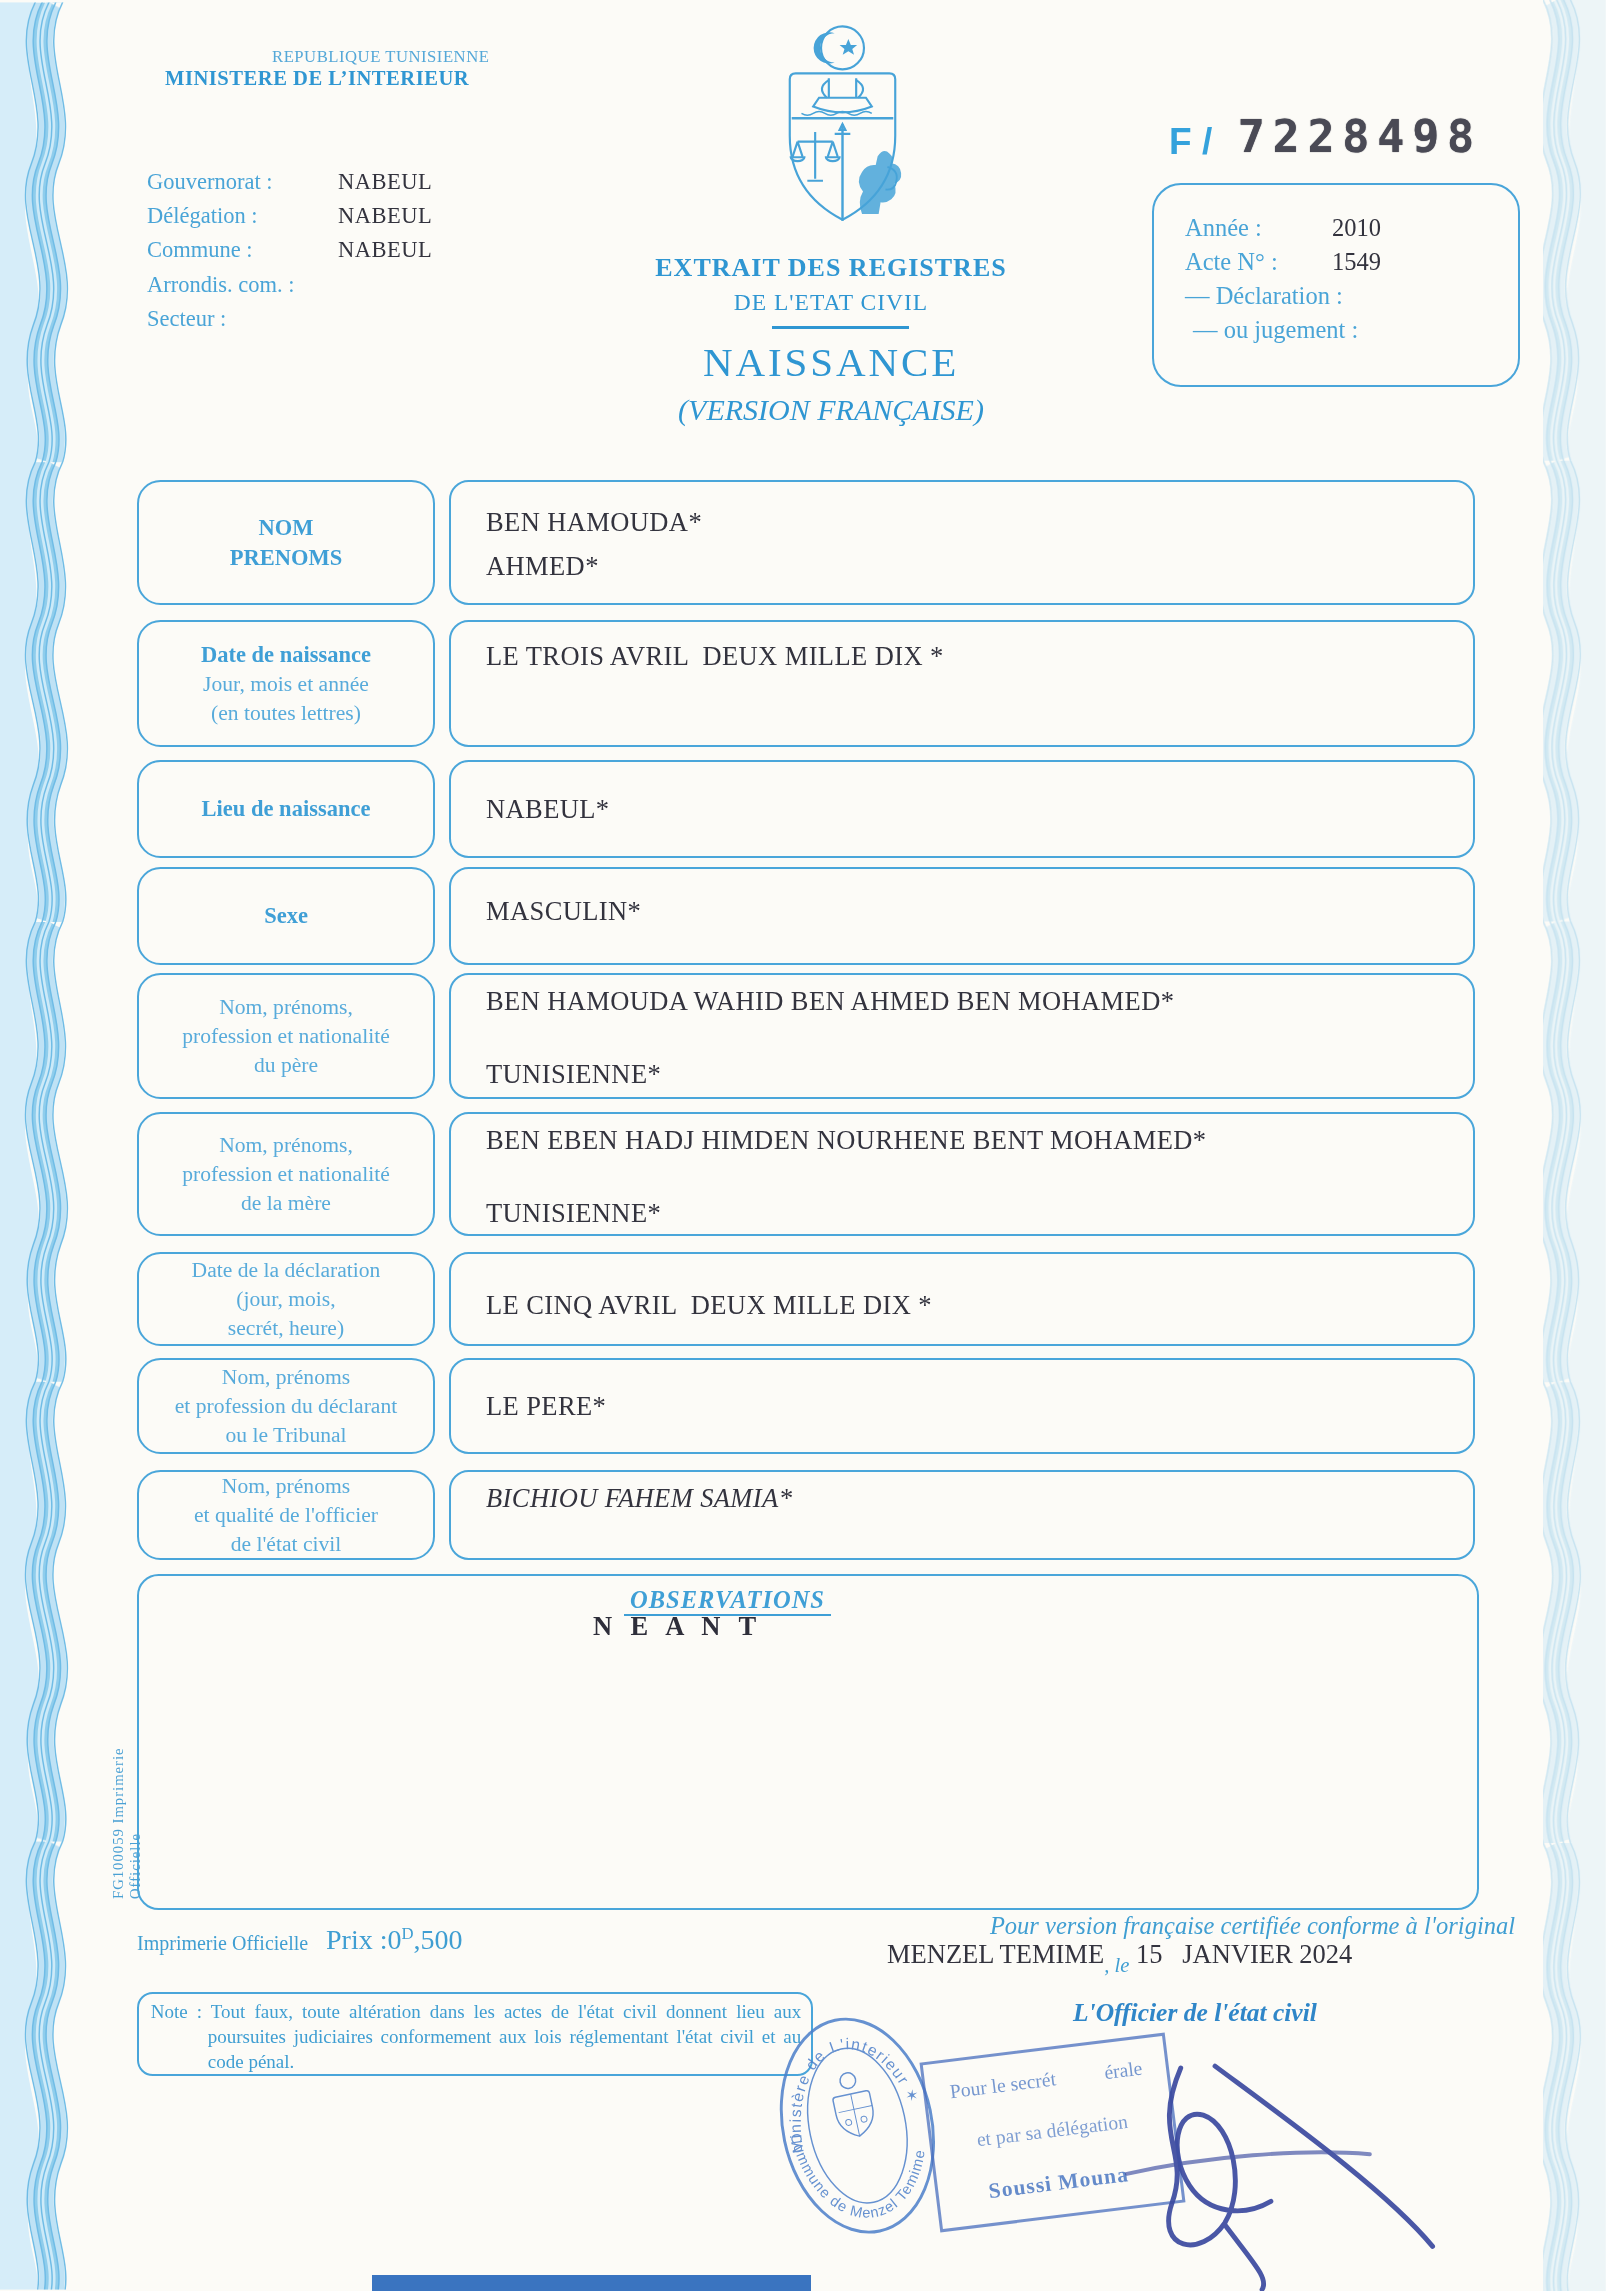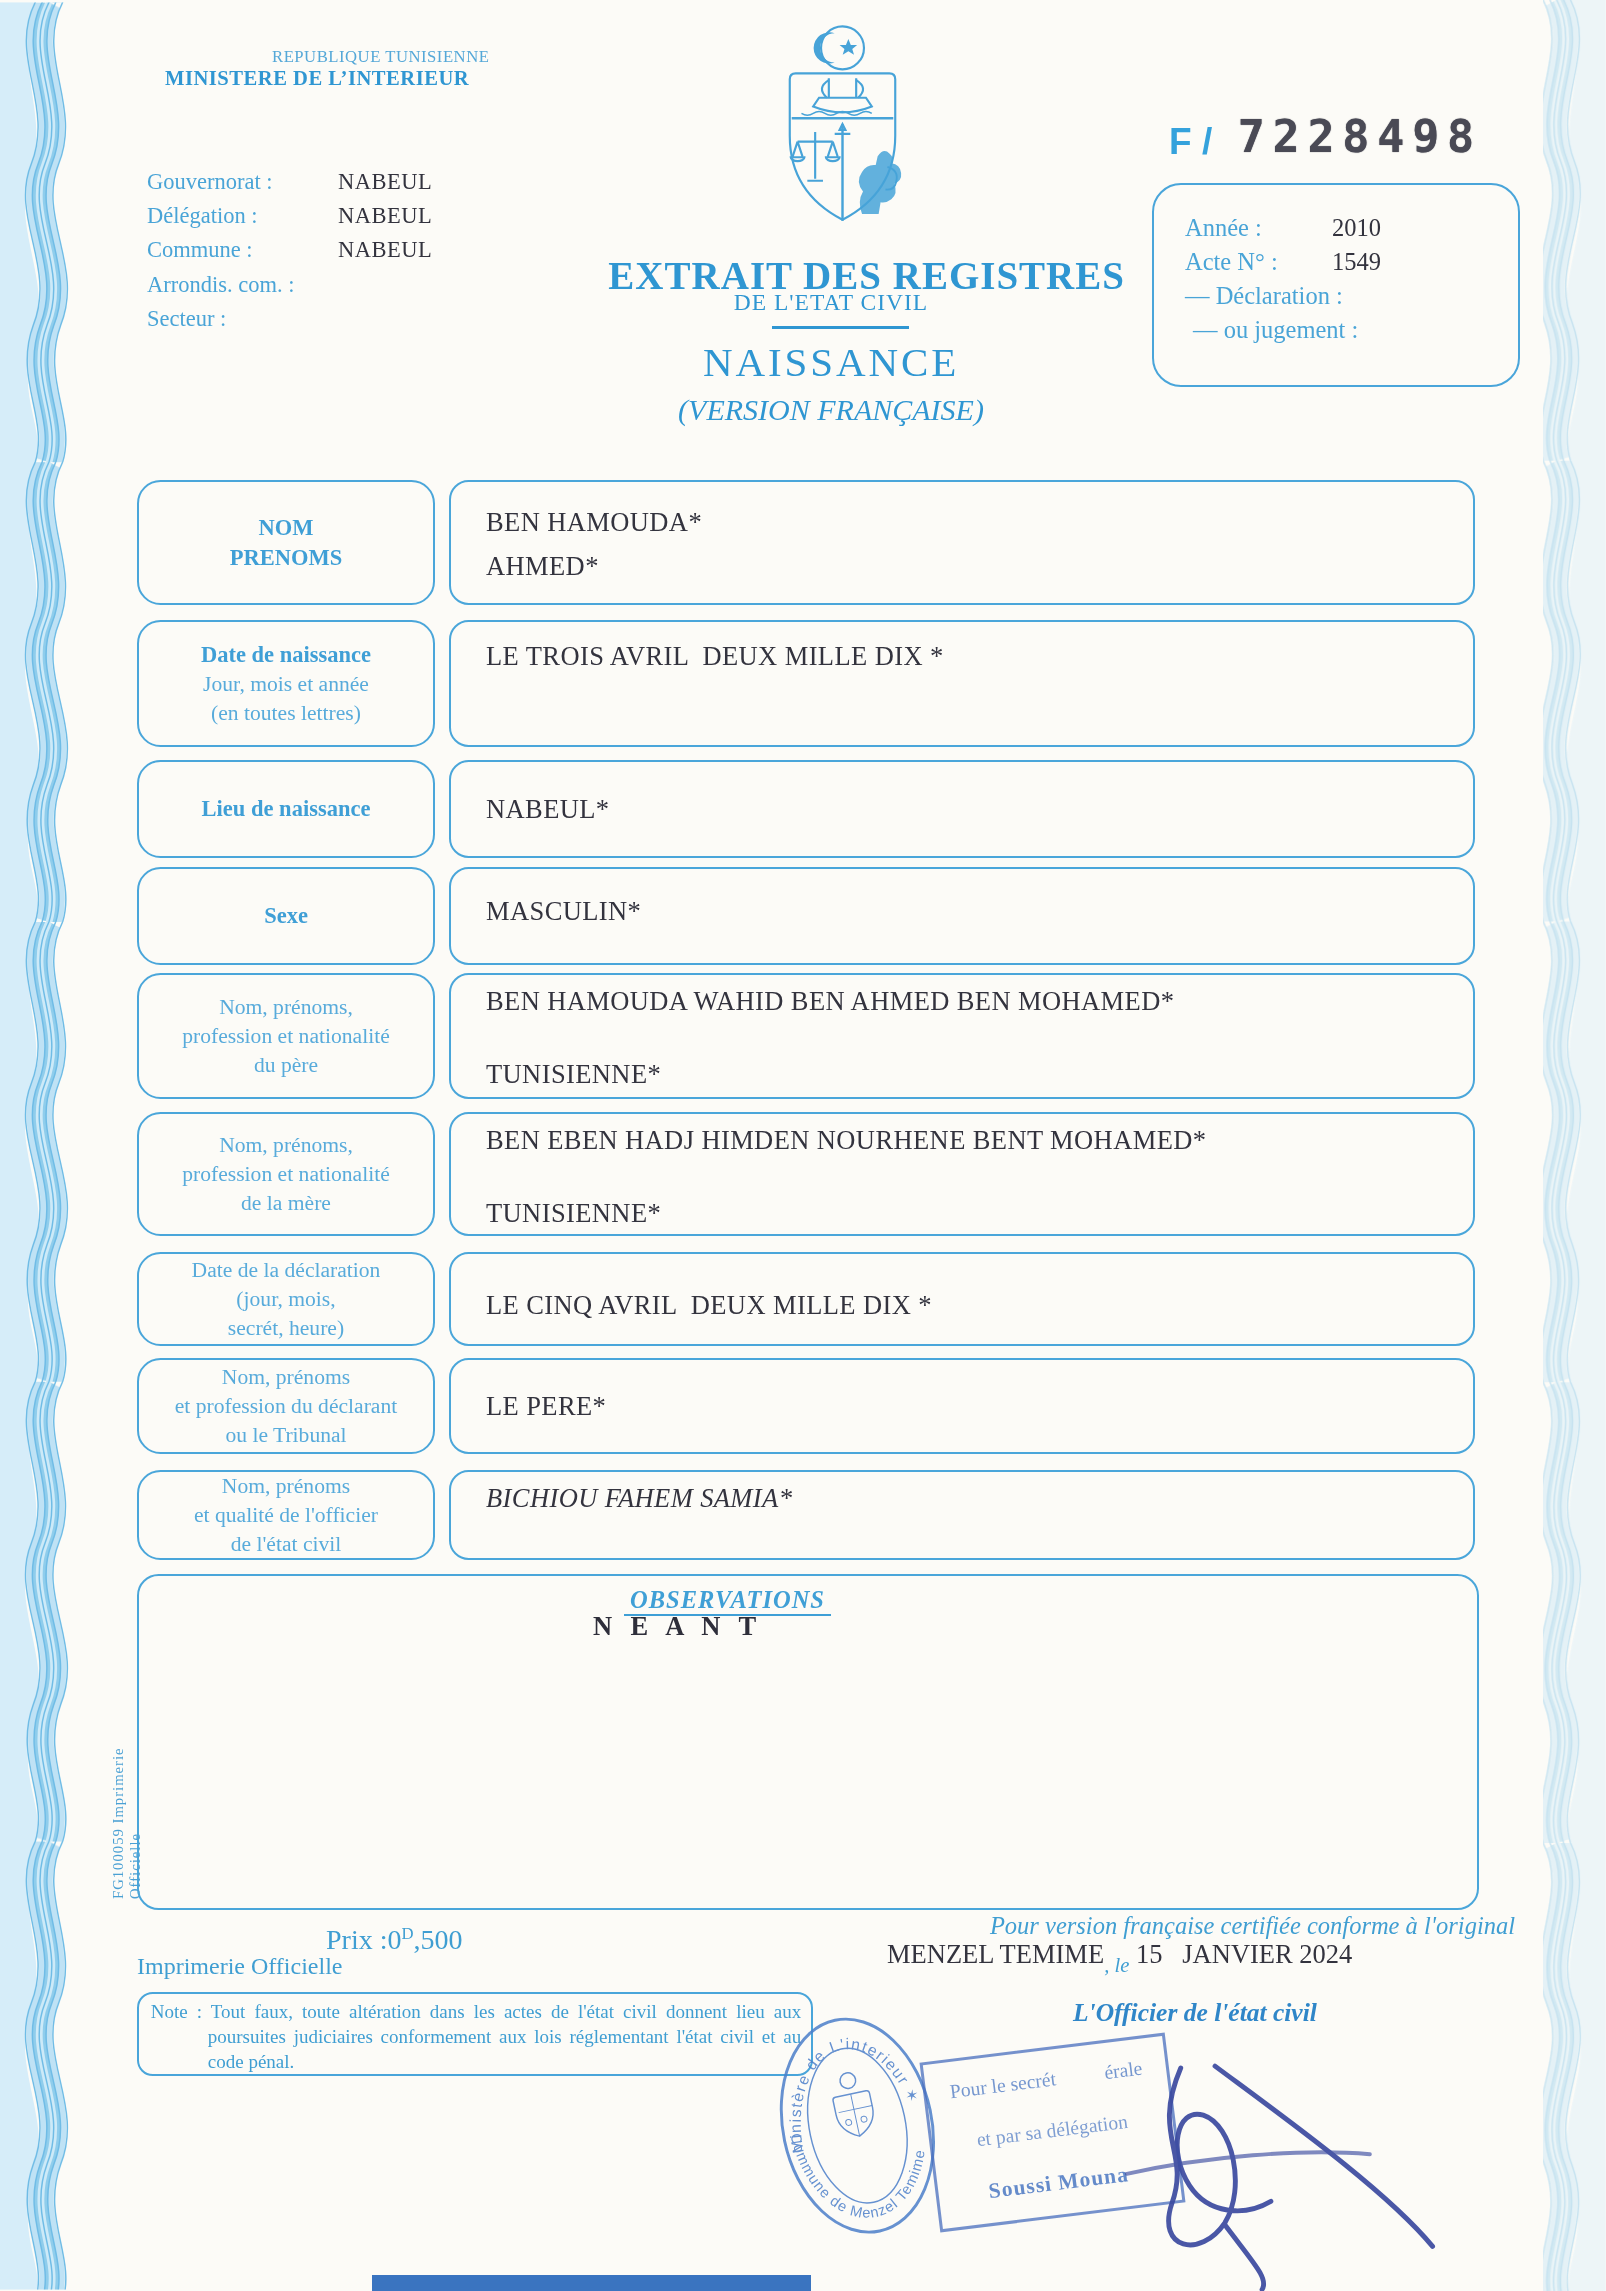--- a/index.html
+++ b/index.html
@@ -17,21 +17,21 @@
   .hf .v{color:#33333e;letter-spacing:0.5px;}
   .serial{position:absolute;left:1169px;top:110px;display:flex;align-items:flex-end;}
   .serial .f{font-family:"Liberation Sans",sans-serif;font-weight:bold;font-size:37px;color:#35a2dc;margin-right:25.5px;}
   .serial .num{font-family:"DejaVu Sans Mono",monospace;font-weight:bold;font-size:45px;color:#4a4a55;letter-spacing:7.8px;text-shadow:0 0 1px #4a4a55;}
   .actbox{position:absolute;left:1152px;top:183px;width:364px;height:200px;border:2.9px solid #49a5da;border-radius:29px;}
   .act-row{display:flex;align-items:center;height:34px;padding-left:31px;font-size:24.5px;}
   .act-row .l{color:#49a4d7;width:147px;}
   .act-row .v{color:#33333e;text-align:right;}
   .act-dash{color:#49a4d7;font-size:24.5px;padding-left:31px;height:34px;display:flex;align-items:center;}
   .titles{position:absolute;left:537px;top:0;width:588px;text-align:center;color:#2f96d2;}
-  .t1{position:absolute;top:253px;width:100%;font-size:39px;font-weight:bold;letter-spacing:1px;text-align:right;}
+  .t1{position:absolute;top:253px;width:100%;font-size:26px;font-weight:bold;letter-spacing:1px;}
   .t2{position:absolute;top:289px;width:100%;font-size:23.5px;letter-spacing:1px;}
   .trule{position:absolute;top:326px;left:235px;width:137px;height:2.9px;background:#2f96d2;}
   .t3{position:absolute;top:338px;width:100%;font-size:41px;font-weight:normal;letter-spacing:2.9px;}
   .t4{position:absolute;top:393px;width:100%;font-size:30px;font-style:italic;}
   
   .t-row{position:absolute;left:137px;width:1338px;}
   .lblc{position:absolute;left:0;top:0;bottom:0;width:294px;border:2.9px solid #4aa6da;border-radius:23.5px;
         display:flex;flex-direction:column;justify-content:center;align-items:center;gap:2.9px;}
   .valc{position:absolute;left:312px;top:0;bottom:0;width:1026px;border:2.9px solid #4aa6da;border-radius:19.6px;
         display:flex;flex-direction:column;padding-left:35px;color:#33333e;font-size:26.5px;letter-spacing:0.4px;box-sizing:border-box;}
@@ -45,21 +45,21 @@
   .vc-top10{justify-content:flex-start;padding-top:9.8px;font-style:italic;}
   .vc-center{justify-content:center;}
   .vc-par{justify-content:flex-start;padding-top:9.8px;gap:40px;}
   
   .obs{position:absolute;left:137px;top:1574px;width:1338px;height:332px;border:2.9px solid #4aa6da;border-radius:21.6px;}
   .obs-title{position:absolute;left:412px;top:9.8px;width:353px;text-align:center;}
   .obs-title span{font-size:24.5px;font-weight:bold;font-style:italic;letter-spacing:1px;color:#3f9fd6;border-bottom:2px solid #3f9fd6;padding:0 5.9px 1px;}
   .obs-val{position:absolute;left:323px;top:35px;width:431px;text-align:center;font-size:26.5px;font-weight:bold;letter-spacing:5.9px;color:#2e2e3a;white-space:pre;}
   
   .pcode{position:absolute;left:110px;top:1703px;height:196px;writing-mode:vertical-rl;transform:rotate(180deg);font-size:14.7px;color:#4aa0d4;letter-spacing:1px;}
-  .printer{position:absolute;left:137px;top:1932px;font-size:24px;color:#3f9ed2;margin-top:21px;}
+  .printer{position:absolute;left:137px;top:1932px;font-size:20px;color:#3f9ed2;}
   .price{position:absolute;left:326px;top:1924px;font-size:28px;color:#3f9ed2;}
   .price sup{font-size:16.7px;}
   .certify{position:absolute;left:882px;top:1912px;width:633px;text-align:right;font-size:24.5px;font-style:italic;color:#3f9ed2;}
   .placedate{position:absolute;left:887px;top:1939px;font-size:26.5px;color:#33333e;white-space:pre;text-align:center;}
   .placedate .le{font-size:20.6px;font-style:italic;color:#3f9ed2;position:relative;top:8.8px;}
   .officer{position:absolute;left:1073px;top:1998px;font-size:25.5px;font-weight:bold;font-style:italic;color:#2f86c8;}
   .notebox{position:absolute;left:137px;top:1992px;width:676px;height:84px;border:2.5px solid #49a5da;border-radius:15.7px;box-sizing:border-box;padding:4.9px 9.8px 4.9px 11.8px;}
   .notebox p{margin:0;font-size:19px;line-height:1.32;color:#3f9ed2;padding-left:57px;text-indent:-57px;text-align:justify;}
   
   .round-stamp{position:absolute;left:765px;top:2011px;transform:rotate(-12deg);opacity:.85;}

